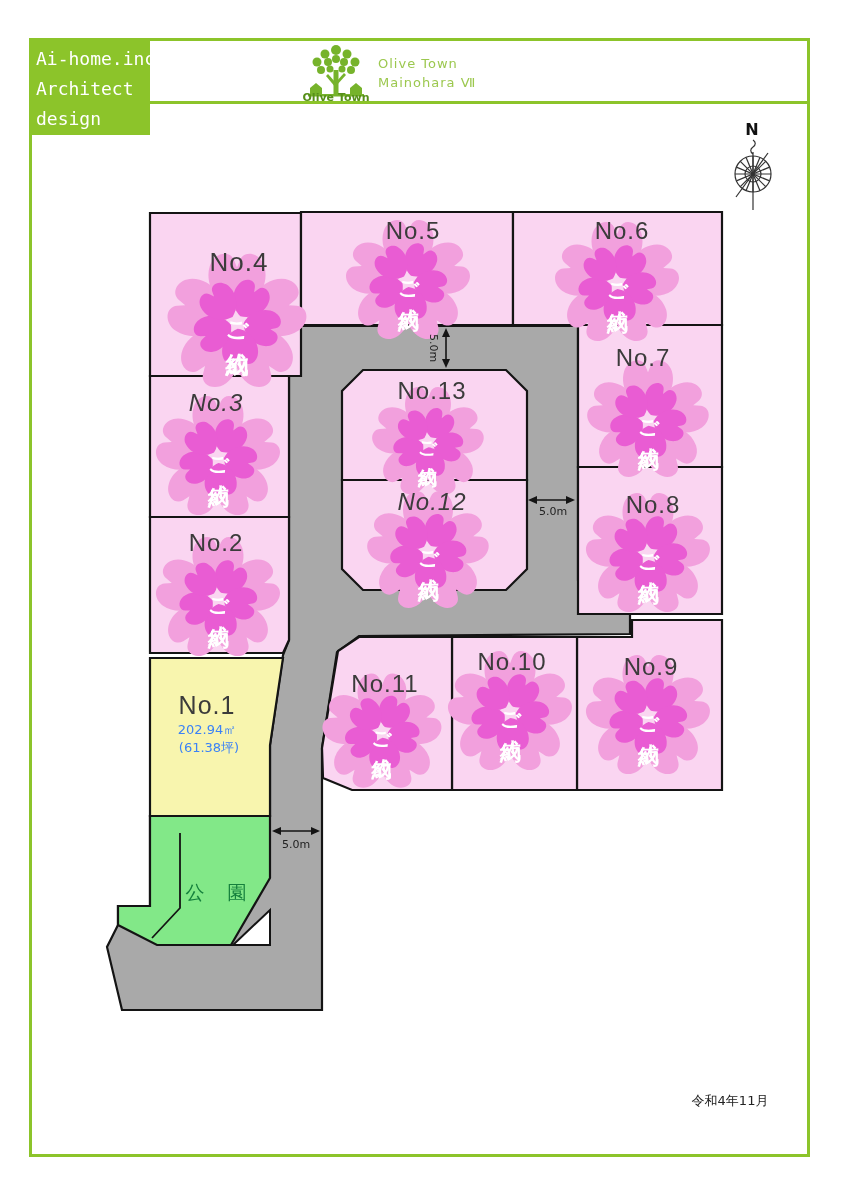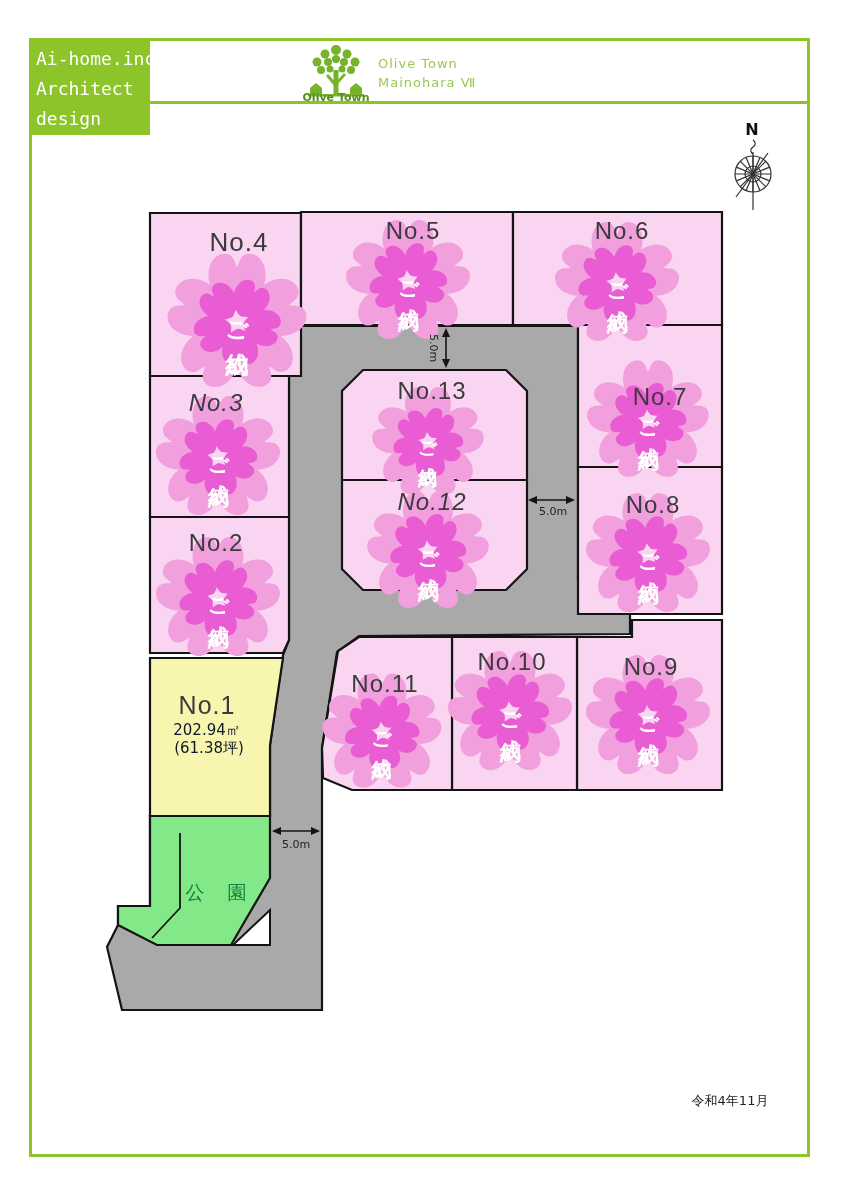--- a/index.html
+++ b/index.html
@@ -17,23 +17,23 @@
                 font-size:11px;font-weight:bold;color:#568F1A;white-space:nowrap;}
   .brand{position:absolute;left:378px;top:54px;color:#9CC84F;font-size:13px;line-height:19px;
          letter-spacing:1px;white-space:nowrap;}
   .main-title{position:absolute;left:630px;top:74px;transform:translate(-50%,-50%);
               font-size:26px;color:#85B92F;letter-spacing:3px;white-space:nowrap;}
   .footer-date{position:absolute;left:730px;top:1101px;transform:translate(-50%,-50%);
                font-size:13px;color:#222;white-space:nowrap;}
   
   .lbl{position:absolute;transform:translate(-50%,-50%);white-space:nowrap;color:#3b3b3b;}
   .lotno{font-size:24px;letter-spacing:1px;font-family:"Liberation Sans","DejaVu Sans",sans-serif;}
-  .lotno-big{font-size:26px;}
+  .lotno-big{font-size:26px;margin-top:20px;}
   .lotno-sm{font-size:25px;}
-  .area-txt{font-size:15px;color:#0f172a;}
+  .area-txt{font-size:13px;color:#3b82f6;}
   .dim{font-size:11px;color:#222;}
   .dim-v{transform:translate(-50%,-50%) rotate(90deg);}
   .park-lbl{font-size:19px;color:#15803d;letter-spacing:2px;}
   .sold{position:absolute;transform:translate(-50%,-50%);writing-mode:vertical-rl;
         text-orientation:upright;color:#fff;font-weight:bold;font-size:21px;line-height:1;
         letter-spacing:2px;text-align:center;}
   .compass-n{position:absolute;left:752px;top:129px;transform:translate(-50%,-50%);
              font-size:16px;font-weight:bold;color:#111;}
   svg{position:absolute;left:0;top:0;}
   .lot{fill:#FAD5F1;stroke:#141414;stroke-width:2.2;}
@@ -180,21 +180,21 @@
         <line x1="759.9" y1="157.4" x2="746.1" y2="190.6"></line>
       </g>
     </g>
   </svg>
 
   <div class="compass-n">N</div>
 
   <div class="lbl lotno lotno-big" style="left:239px;top:242px;">No.4</div>
   <div class="lbl lotno" style="left:413px;top:231px;">No.5</div>
   <div class="lbl lotno" style="left:622px;top:231px;">No.6</div>
-  <div class="lbl lotno" style="left:660px;top:358px;margin-top:39px;">No.7</div>
+  <div class="lbl lotno" style="left:643px;top:358px;">No.7</div>
   <div class="lbl lotno" style="left:653px;top:505px;">No.8</div>
   <div class="lbl lotno" style="left:651px;top:667px;">No.9</div>
   <div class="lbl lotno" style="left:512px;top:662px;">No.10</div>
   <div class="lbl lotno" style="left:385px;top:684px;">No.11</div>
   <div class="lbl lotno" style="left:432px;top:502px;font-style:italic;">No.12</div>
   <div class="lbl lotno" style="left:432px;top:391px;">No.13</div>
   <div class="lbl lotno" style="left:216px;top:403px;font-style:italic;">No.3</div>
   <div class="lbl lotno" style="left:216px;top:543px;">No.2</div>
 
   <div class="lbl lotno lotno-sm" style="left:207px;top:705px;">No.1</div>

